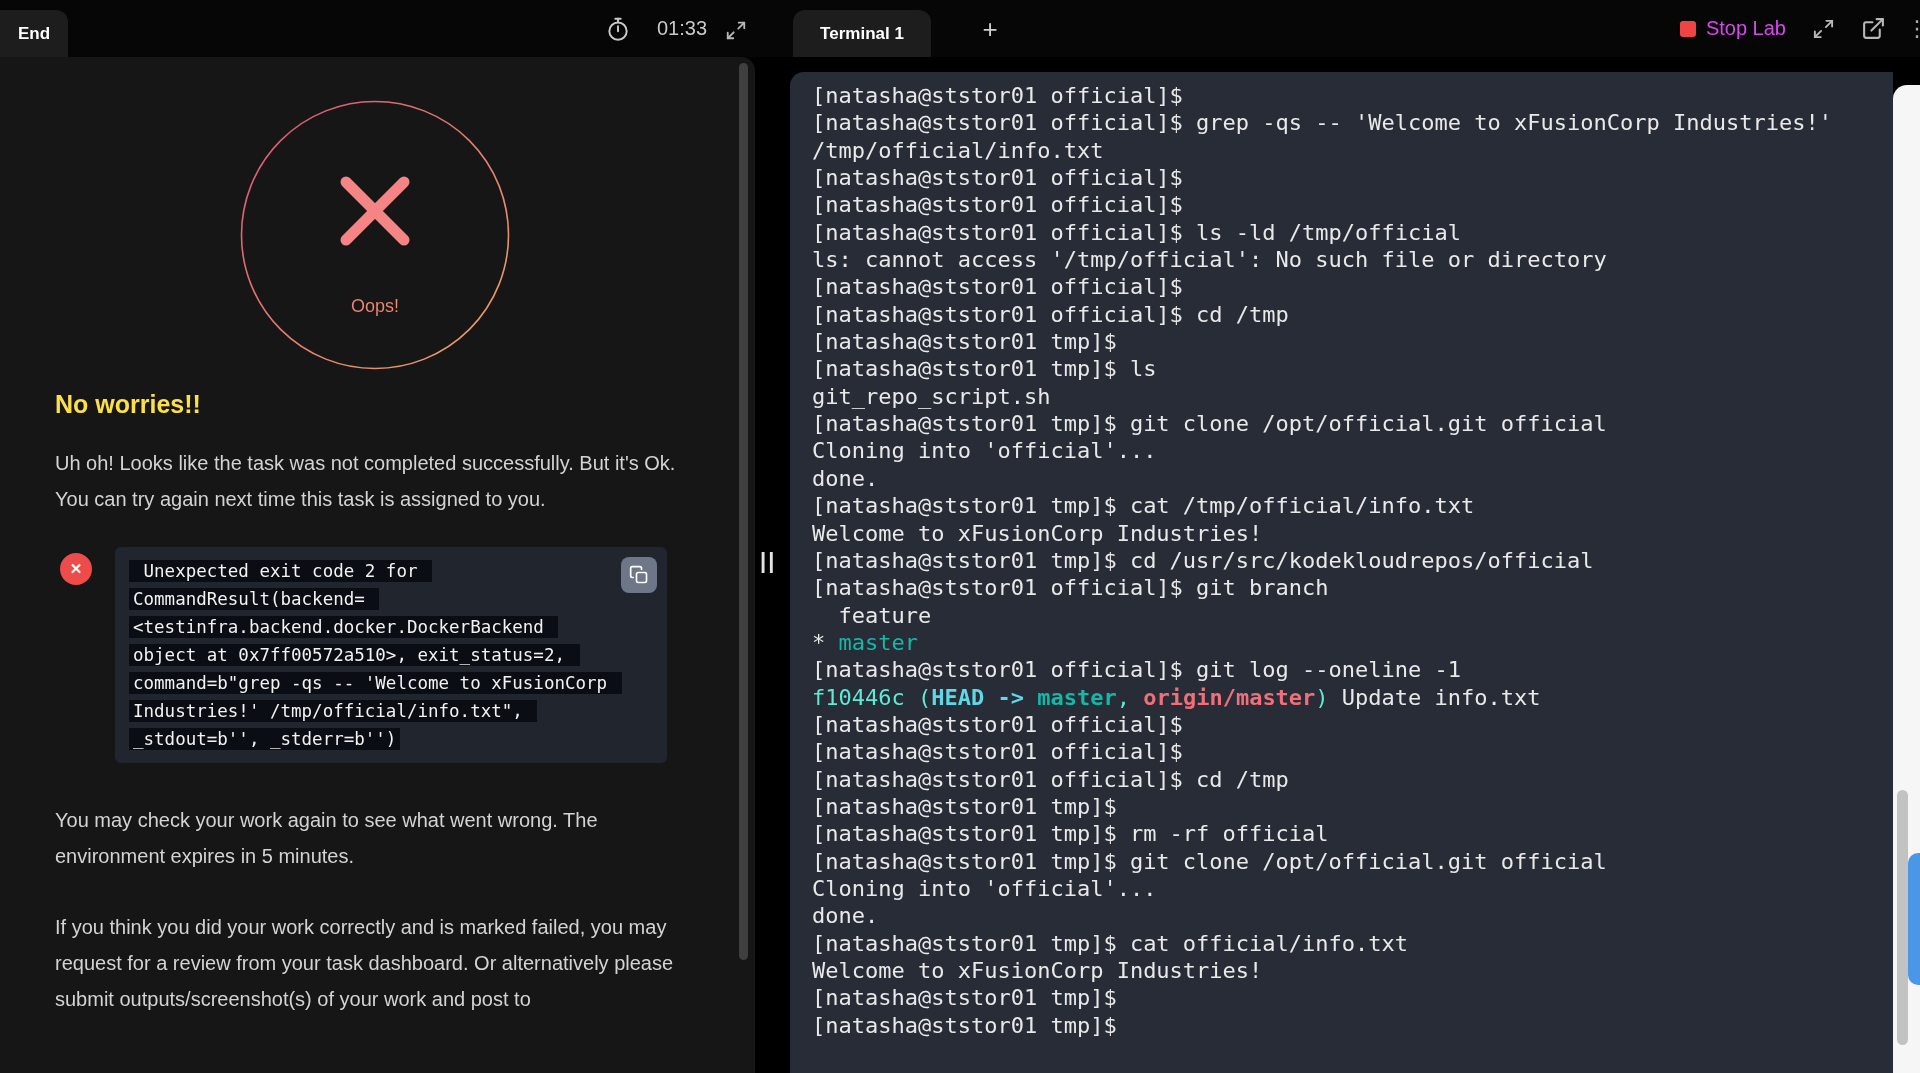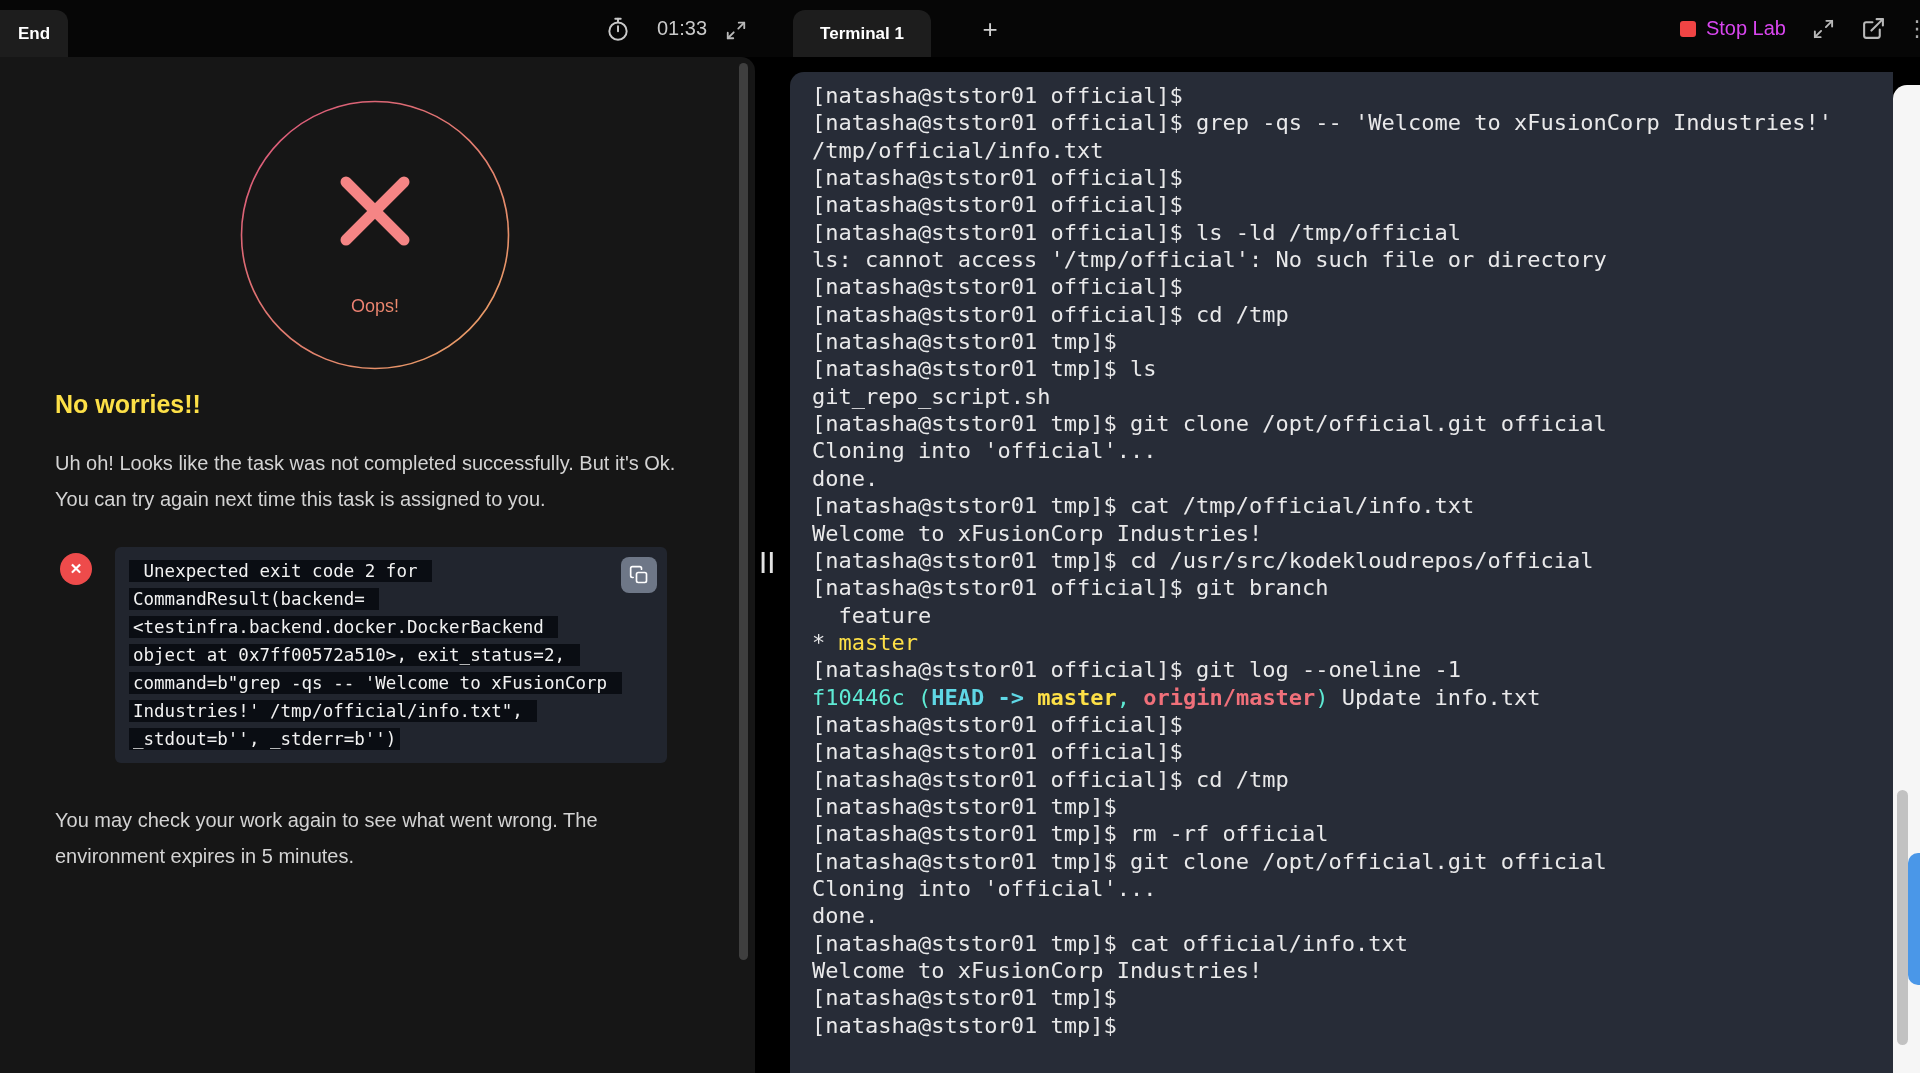--- a/index.html
+++ b/index.html
@@ -53,21 +53,21 @@
   
   .divider-handle { position:absolute; left:760px; top:548px; color:#e3e3e3;
                     font-size:22px; font-weight:700; letter-spacing:2px; cursor:col-resize; }
 
   
   .terminal-panel { position:absolute; left:790px; top:72px; width:1103px; height:1001px;
                     background:#272c37; border-radius:14px 0 0 0; overflow:hidden;
                     padding:10px 10px 10px 22px; cursor:text; }
   .tline { font-family:"DejaVu Sans Mono", monospace; font-size:22px; line-height:27.35px;
            color:#e9e9ea; white-space:pre; }
-  .t-g { color:#fde047; }
+  .t-g { color:#14b8a6; }
   .t-y { color:#5eead4; }
   .t-c { color:#5fd7e5; }
   .t-r { color:#f0707a; }
   .t-b { font-weight:700; }
 
   
   .right-strip { position:absolute; left:1893px; top:85px; width:27px; height:988px;
                  background:#f6f6f6; border-radius:14px 0 0 0; }
   .strip-thumb { position:absolute; left:4px; top:705px; width:11px; height:255px;
                  background:#c2c2c2; border-radius:6px; cursor:pointer; }
@@ -179,20 +179,21 @@
         <svg width="20" height="20" viewBox="0 0 24 24" fill="none" stroke="#ffffff" stroke-width="2" stroke-linecap="round" stroke-linejoin="round">
           <rect x="9" y="9" width="12" height="12" rx="2"></rect>
           <path d="M5 15H4a2 2 0 0 1-2-2V4a2 2 0 0 1 2-2h9a2 2 0 0 1 2 2v1"></path>
         </svg>
       </button>
     </div>
   </div>
 
   <p class="para" style="margin-top:39px;">You may check your work again to see what went wrong. The environment expires in 5 minutes.</p>
 
+  <p class="para" style="margin-top:35px;">If you think you did your work correctly and is marked failed, you may request for a review from your task dashboard. Or alternatively please submit outputs/screenshot(s) of your work and post to</p>
 </div>
 
 <div class="left-scrollbar"></div>
 
 <div class="divider-handle">||</div>
 
 <div class="terminal-panel">
     <div class="tline"><span>[natasha@ststor01 official]$</span></div>
     <div class="tline"><span>[natasha@ststor01 official]$ grep -qs -- 'Welcome to xFusionCorp Industries!'</span></div>
     <div class="tline"><span>/tmp/official/info.txt</span></div>

